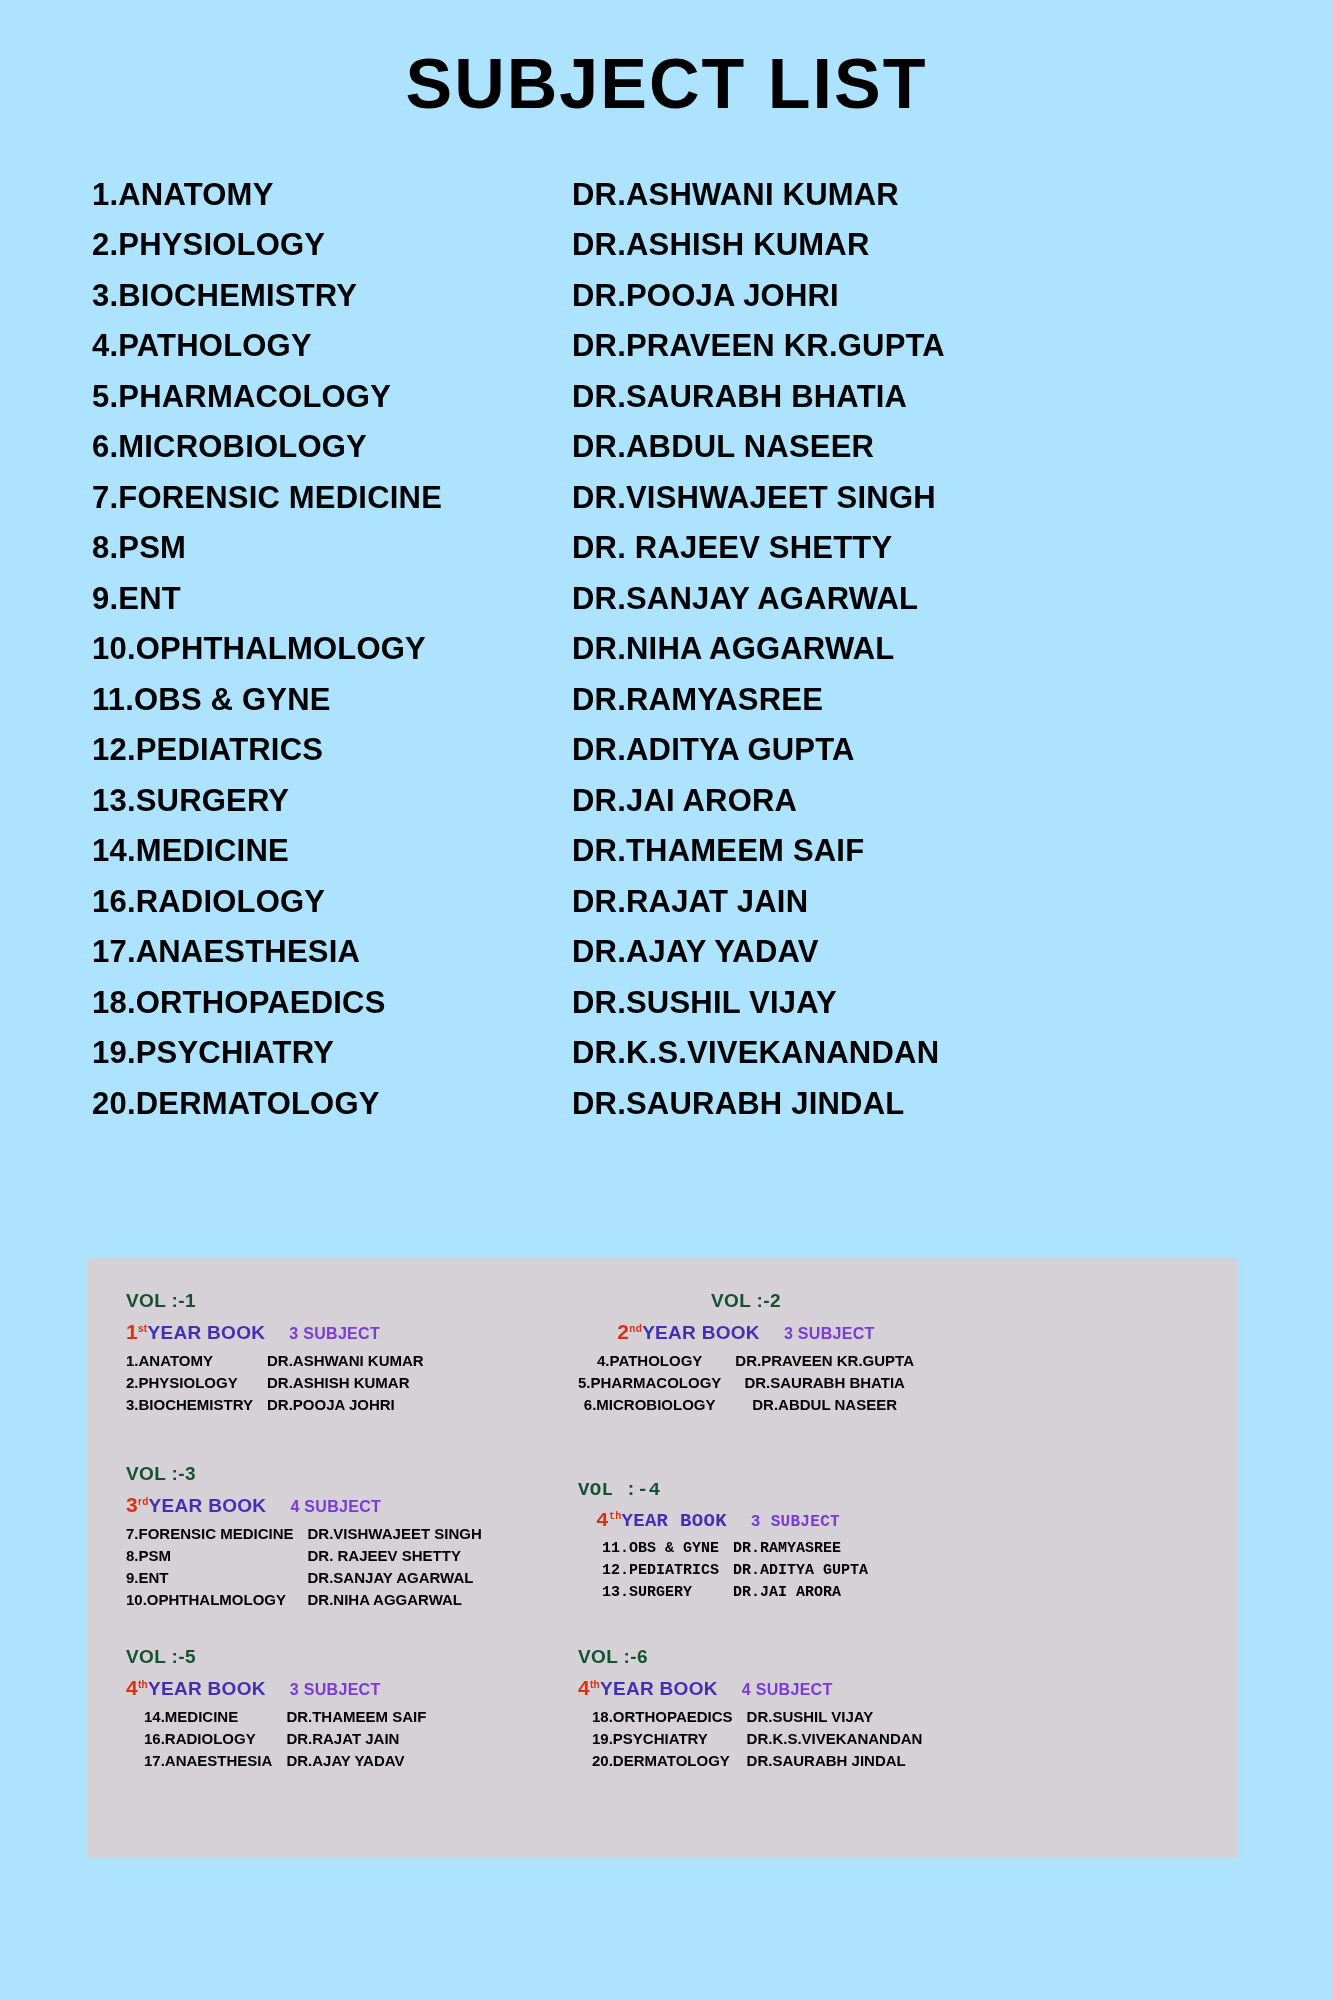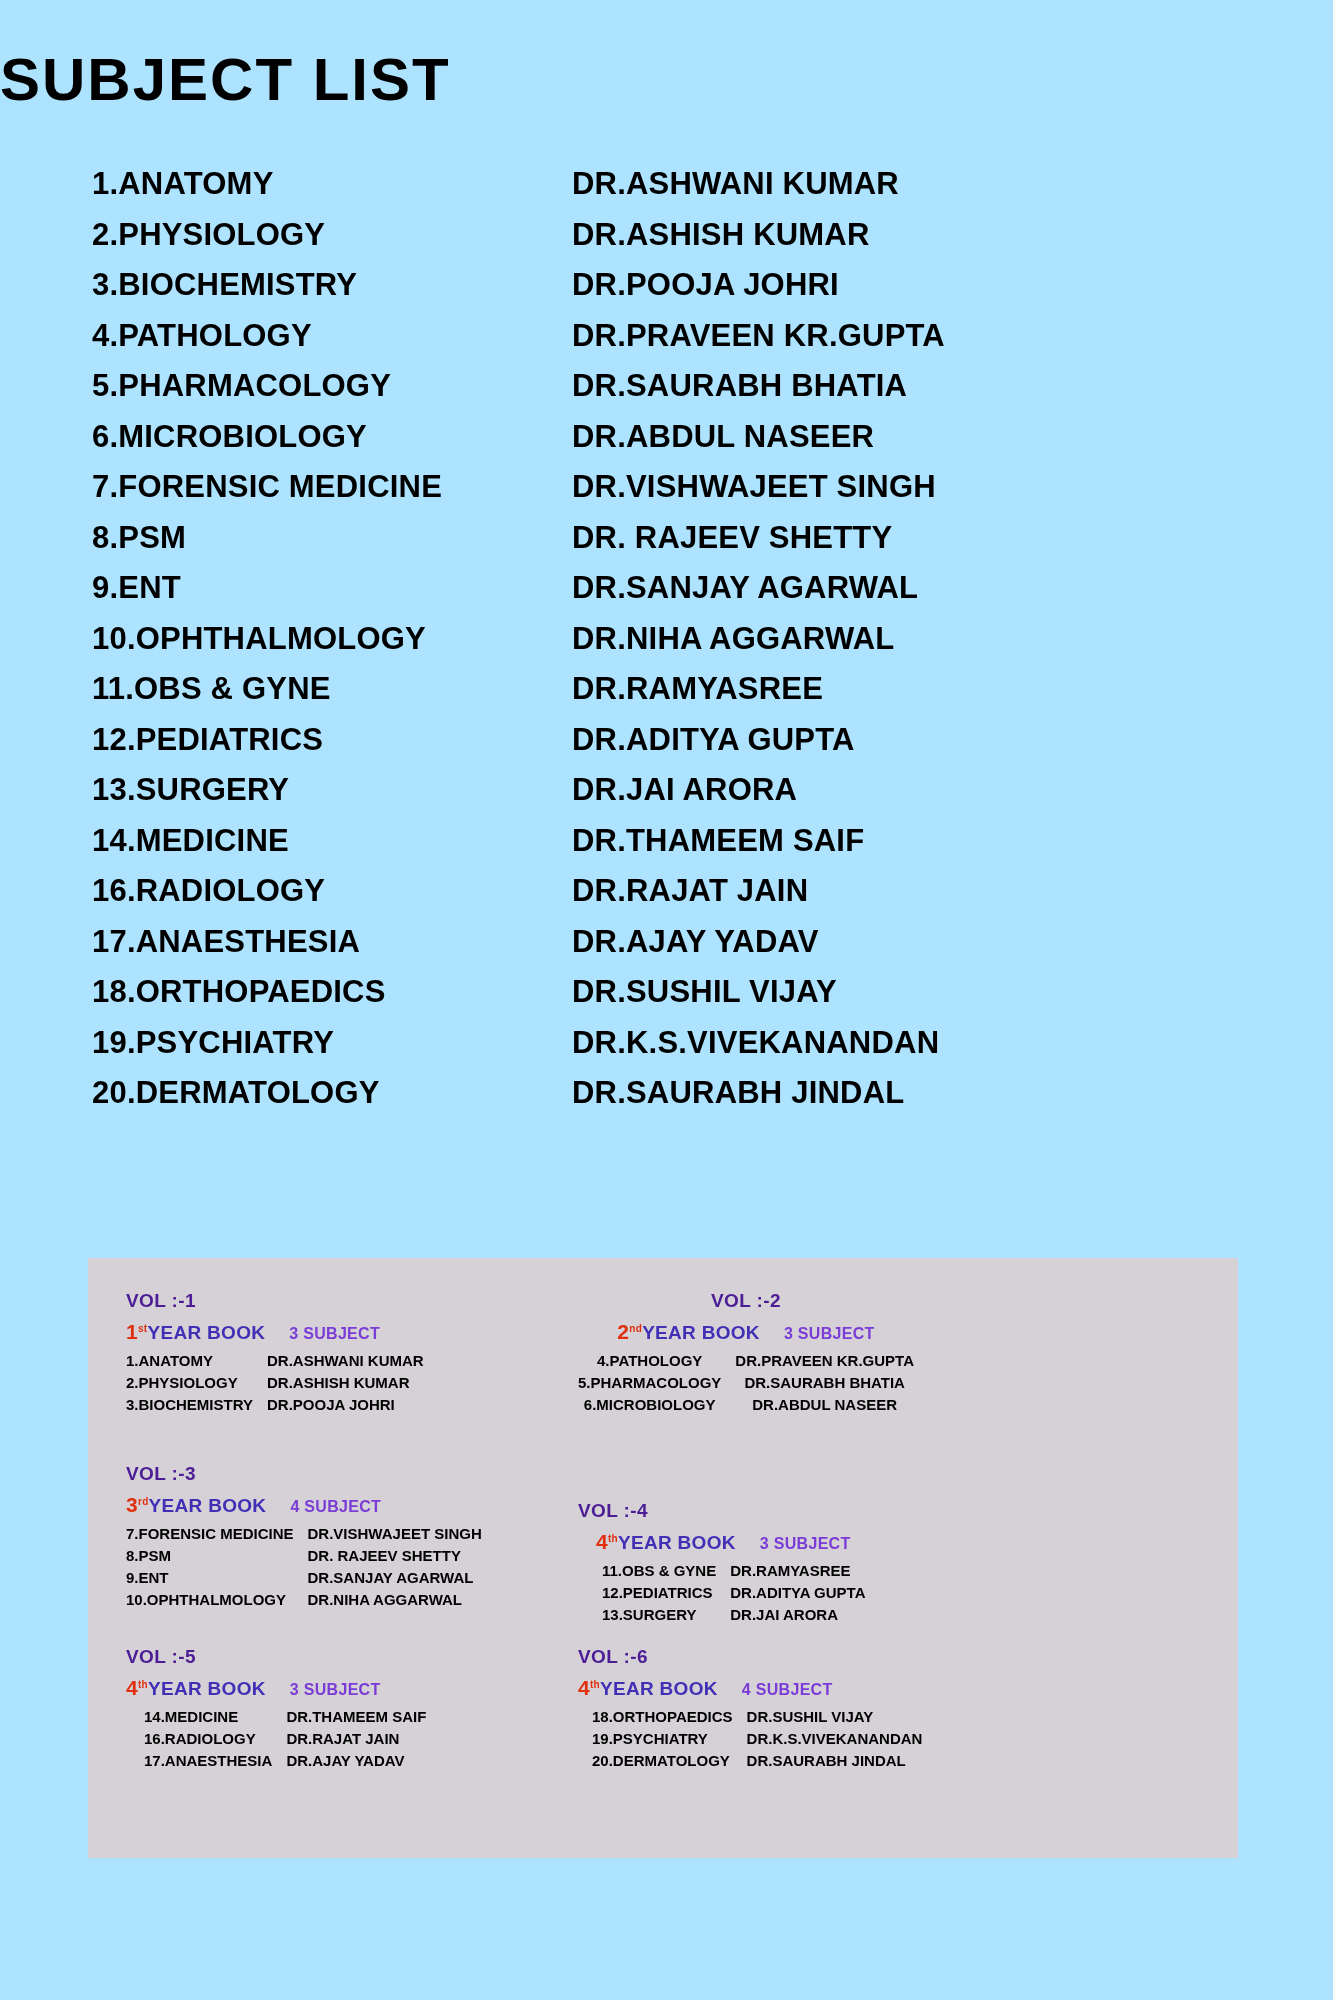--- a/index.html
+++ b/index.html
@@ -15,21 +15,22 @@
     overflow: hidden;
     position: relative;
   }
   .page {
     position: relative;
     width: 1333px;
     height: 2000px;
     box-sizing: border-box;
   }
   .title {
-    font-size: 60px;
+    text-align: center;
+    font-size: 70px;
     font-weight: bold;
     letter-spacing: 2px;
     padding-top: 48px;
     line-height: 1.05;
   }
 
   
   .main-lists {
     display: flex;
     margin-top: 48px;
@@ -60,21 +61,21 @@
   }
   .vol-grid {
     position: relative;
     width: 100%;
     height: 100%;
   }
   .vol-block {
     position: absolute;
   }
   .vol-title {
-    color: #4c1d95;
+    color: #14532d;
     font-size: 19px;
     font-weight: bold;
     letter-spacing: 0.4px;
     margin-bottom: 8px;
   }
   .vol-year {
     font-size: 19px;
     font-weight: bold;
     color: #4130b5;
     letter-spacing: 0.3px;
@@ -219,21 +220,21 @@
           </div>
           <div>
             <div class="vol-doc">DR.VISHWAJEET SINGH</div>
             <div class="vol-doc">DR. RAJEEV SHETTY</div>
             <div class="vol-doc">DR.SANJAY AGARWAL</div>
             <div class="vol-doc">DR.NIHA AGGARWAL</div>
           </div>
         </div>
       </div>
 
-      <div class="vol-block" style="left:490px; top:242px;">
+      <div class="vol-block" style="left:490px; top:221px;font-family:Liberation Mono, monospace;">
         <div class="vol-title">VOL :-4</div>
         <div class="vol-year" style="margin-left:18px;">
           <span class="yr-num">4</span><span class="yr-sup">th</span><span>YEAR  BOOK</span><span class="count">3 SUBJECT</span>
         </div>
         <div class="vol-body" style="margin-left:24px;">
           <div>
             <div class="vol-sub">11.OBS &amp; GYNE</div>
             <div class="vol-sub">12.PEDIATRICS</div>
             <div class="vol-sub">13.SURGERY</div>
           </div>

